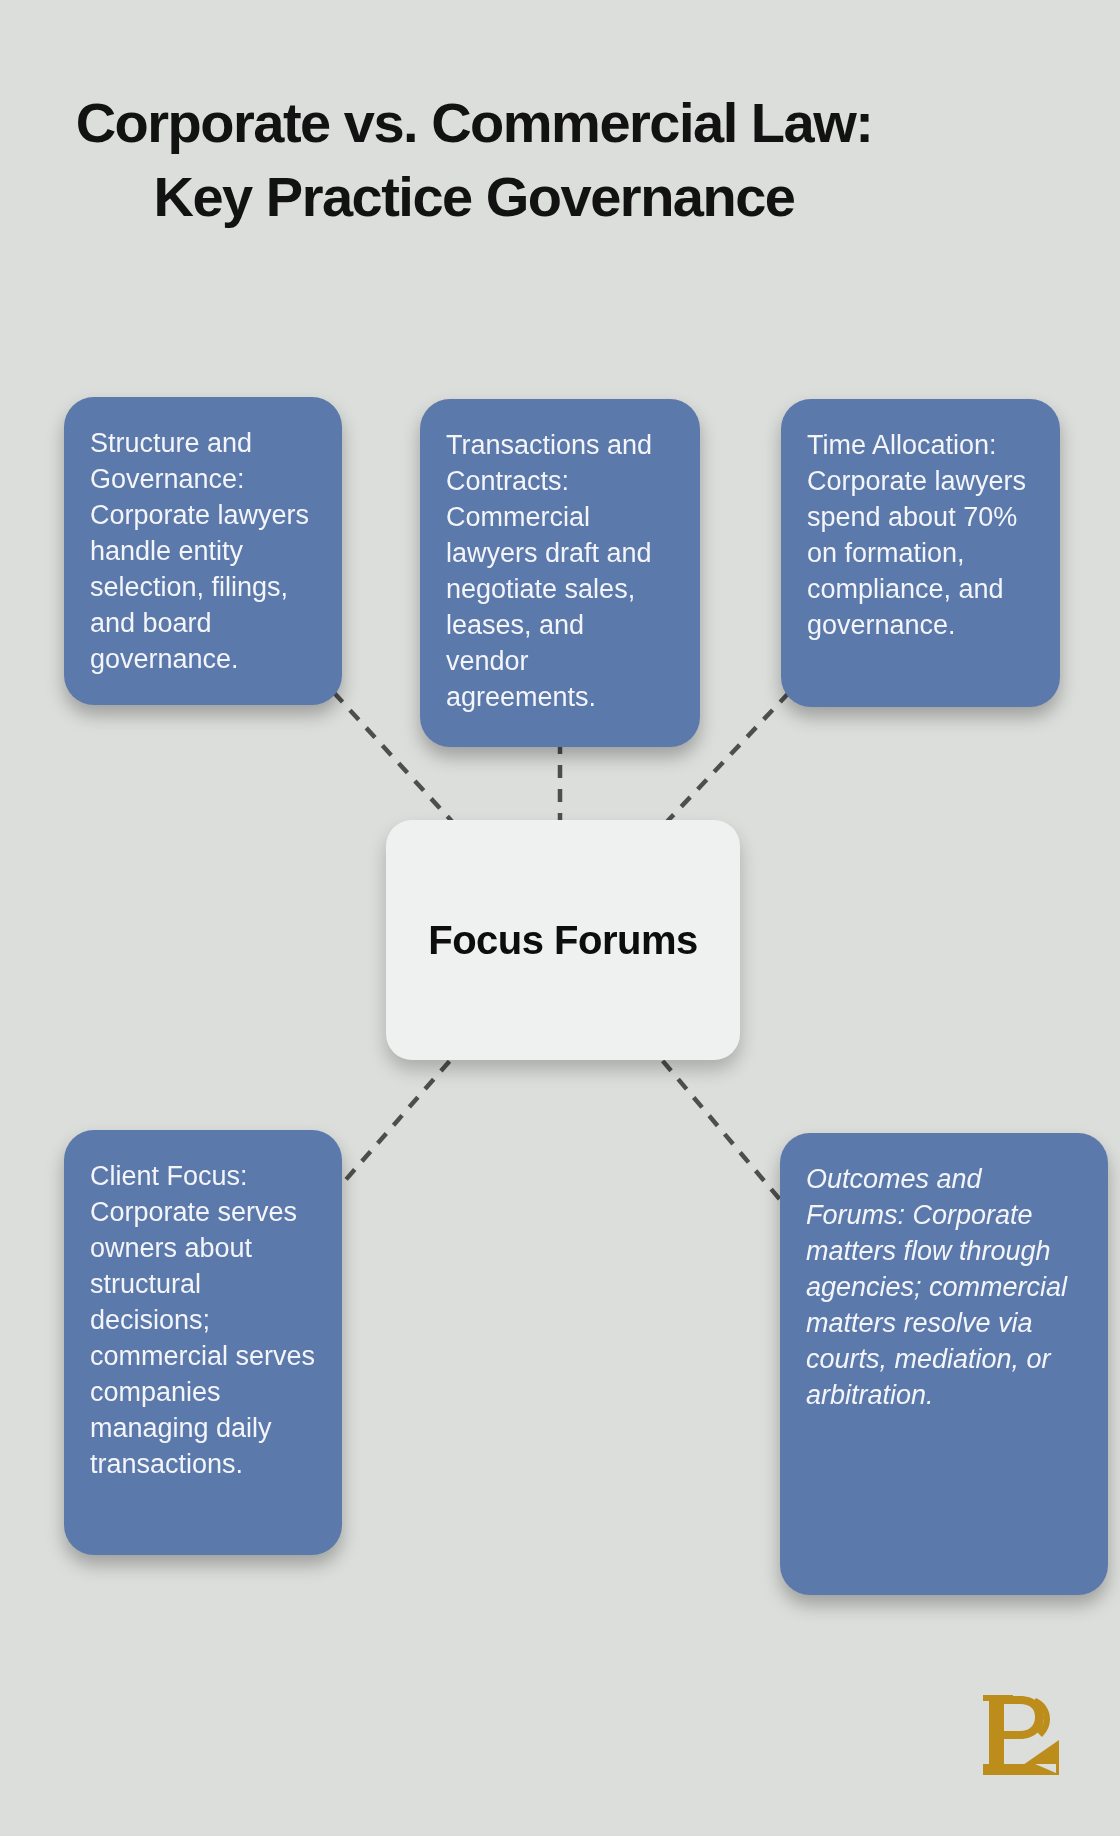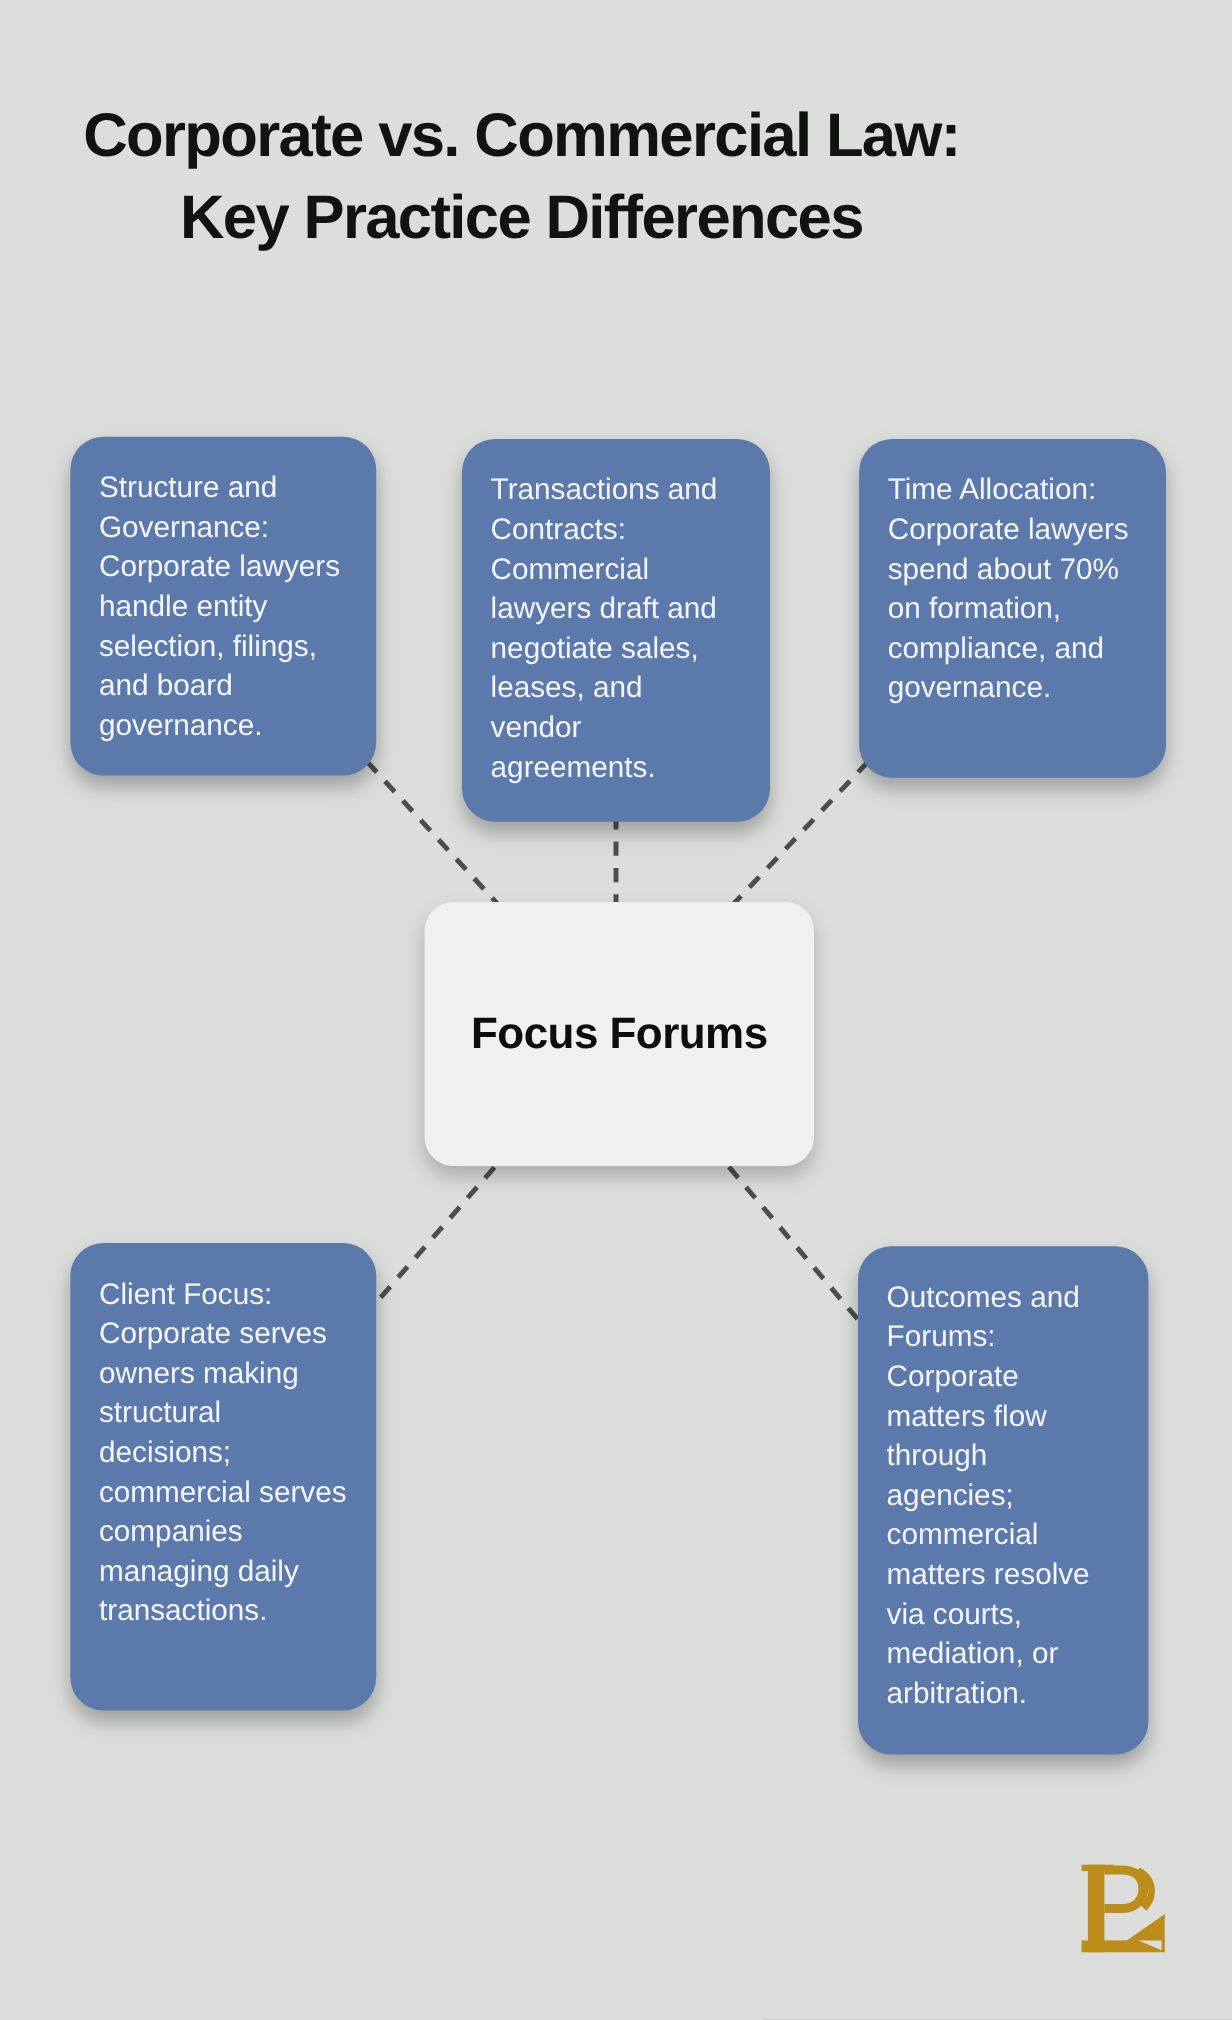--- a/index.html
+++ b/index.html
@@ -35,21 +35,21 @@
     color:#f3f5f9;
     font-size:27px;
     line-height:36px;
     padding:28px 26px;
     box-sizing:border-box;
   }
   .node-1{left:64px;top:397px;width:278px;height:308px;}
   .node-2{left:420px;top:399px;width:280px;height:348px;}
   .node-3{left:781px;top:399px;width:279px;height:308px;}
   .node-4{left:64px;top:1130px;width:278px;height:425px;}
-  .node-5{left:780px;top:1133px;width:264px;height:462px;}
+  .node-5{left:780px;top:1133px;width:328px;height:462px;font-style:italic;}
   .center-node{
     position:absolute;
     z-index:3;
     left:386px;top:820px;width:354px;height:240px;
     background:#eff1f0;
     border-radius:26px;
     box-shadow:0 10px 18px rgba(0,0,0,0.22);
     display:flex;align-items:center;justify-content:center;
   }
   .center-label{
@@ -64,21 +64,21 @@
     left:983px;top:1695px;width:76px;height:80px;
   }
 </style>
 </head>
 <body>
 
 <div class="canvas">
 
   <div class="title">
     <div>Corporate vs. Commercial Law:</div>
-    <div>Key Practice Differences</div>
+    <div>Key Practice Governance</div>
   </div>
 
   <svg class="connectors" viewBox="0 0 1120 1836" xmlns="http://www.w3.org/2000/svg">
     <g stroke="#4e4e4e" stroke-width="4.5" stroke-dasharray="13 11" fill="none">
       <line x1="204" y1="551" x2="558" y2="937"></line>
       <line x1="560" y1="573" x2="560" y2="937"></line>
       <line x1="921" y1="553" x2="558" y2="937"></line>
       <line x1="204" y1="1342" x2="558" y2="937"></line>
       <line x1="919" y1="1364" x2="558" y2="937"></line>
     </g>
@@ -94,21 +94,21 @@
 
   <div class="node node-3">
     <span>Time Allocation: Corporate lawyers spend about 70% on formation, compliance, and governance.</span>
   </div>
 
   <div class="center-node">
     <span class="center-label">Focus Forums</span>
   </div>
 
   <div class="node node-4">
-    <span>Client Focus: Corporate serves owners making structural decisions; commercial serves companies managing daily transactions.</span>
+    <span>Client Focus: Corporate serves owners about structural decisions; commercial serves companies managing daily transactions.</span>
   </div>
 
   <div class="node node-5">
     <span>Outcomes and Forums: Corporate matters flow through agencies; commercial matters resolve via courts, mediation, or arbitration.</span>
   </div>
 
   <svg class="logo" viewBox="0 0 76 80" xmlns="http://www.w3.org/2000/svg">
     <g fill="#bd8d1c">
       <rect x="0" y="0" width="30" height="6"></rect>
       <rect x="6" y="0" width="15" height="80"></rect>

